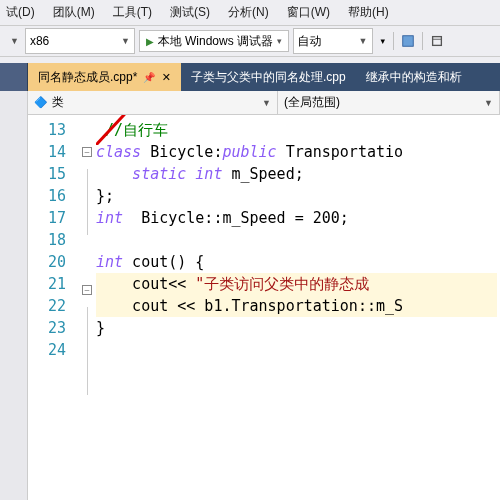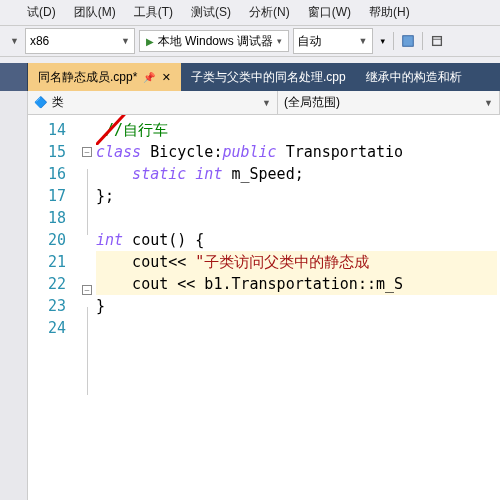--- a/index.html
+++ b/index.html
@@ -1,17 +1,17 @@
 <!DOCTYPE html>
 <html><head>
 <meta charset="utf-8">
 <style>
   * { margin: 0; padding: 0; box-sizing: border-box; }
   body { font-family: "Microsoft YaHei", sans-serif; font-size: 12px; background: #eeeef2; width: 500px; height: 500px; overflow: hidden; }
-  .menubar { display: flex; gap: 18px; padding: 4px 6px; background: #eeeef2; margin-left: 21px; }
+  .menubar { display: flex; gap: 18px; padding: 4px 6px; background: #eeeef2; }
   .menubar span { color: #222; }
   .toolbar { display: flex; align-items: center; padding: 2px 4px; background: #eeeef2; border-top: 1px solid #ccc; border-bottom: 1px solid #ccc; }
   .combo { display: flex; align-items: center; background: #fff; border: 1px solid #c0c0c0; height: 22px; padding: 12px 4px; margin-right: 4px; }
   .combo .caret { margin-left: 8px; font-size: 9px; color: #555; }
   .dbgbtn { display: flex; align-items: center; gap: 4px; background: #fff; border: 1px solid #c0c0c0; height: 22px; padding: 0 6px; margin-right: 4px; }
   .dbgbtn .tri { color: #388a34; font-size: 10px; }
   .dbgbtn .caret { font-size: 9px; color: #555; }
   .sep { width: 1px; height: 18px; background: #c0c0c0; margin: 0 4px; }
   .iconbtn { width: 20px; height: 20px; display: flex; align-items: center; justify-content: center; }
   .iconbtn svg { width: 14px; height: 14px; }
@@ -116,20 +116,21 @@
   </div>
   <div class="subcombo">
     <span>(全局范围)</span>
     <span class="caret">▼</span>
   </div>
 </div>
 
 <div class="editor">
   <div class="explorer"></div>
   <div class="gutter">
+    <div>13</div>
     <div>14</div>
     <div>15</div>
     <div>16</div>
     <div>17</div>
     <div>18</div>
     <div>20</div>
     <div>21</div>
     <div>22</div>
     <div>23</div>
     <div>24</div>
@@ -164,20 +165,21 @@
       </div>
     <div>
         <div class="line"></div>
       </div>
   </div>
   <div class="code">
     <div class="row"> <span class="cm">//自行车</span></div>
     <div class="row"><span class="kw">class</span><span> Bicycle:</span><span class="kw">public</span><span> Transportatio</span></div>
     <div class="row"><span class="kw">    static int</span><span> m_Speed;</span></div>
     <div class="row"><span>};</span></div>
+    <div class="row"><span class="kw">int</span><span>  Bicycle::m_Speed = 200;</span></div>
     <div class="row"></div>
     <div class="row"><span class="kw">int</span><span> cout() {</span></div>
     <div class="row"><span class="hl"><span>    cout</span><span class="nm">&lt;&lt; </span><span class="st">"子类访问父类中的静态成</span></span></div>
     <div class="row"><span class="hl"><span>    cout </span><span class="nm">&lt;&lt;</span><span> b1.Transportation::m_S</span></span></div>
     <div class="row"><span>}</span></div>
 
     <svg class="arrow" style="left:-60px;top:-120px;" width="200" height="150">
       <defs>
           <marker id="ah" markerWidth="10" markerHeight="10" refX="8" refY="3" orient="auto">
             <path d="M0,0 L0,6 L9,3 z" fill="#d00"></path>

